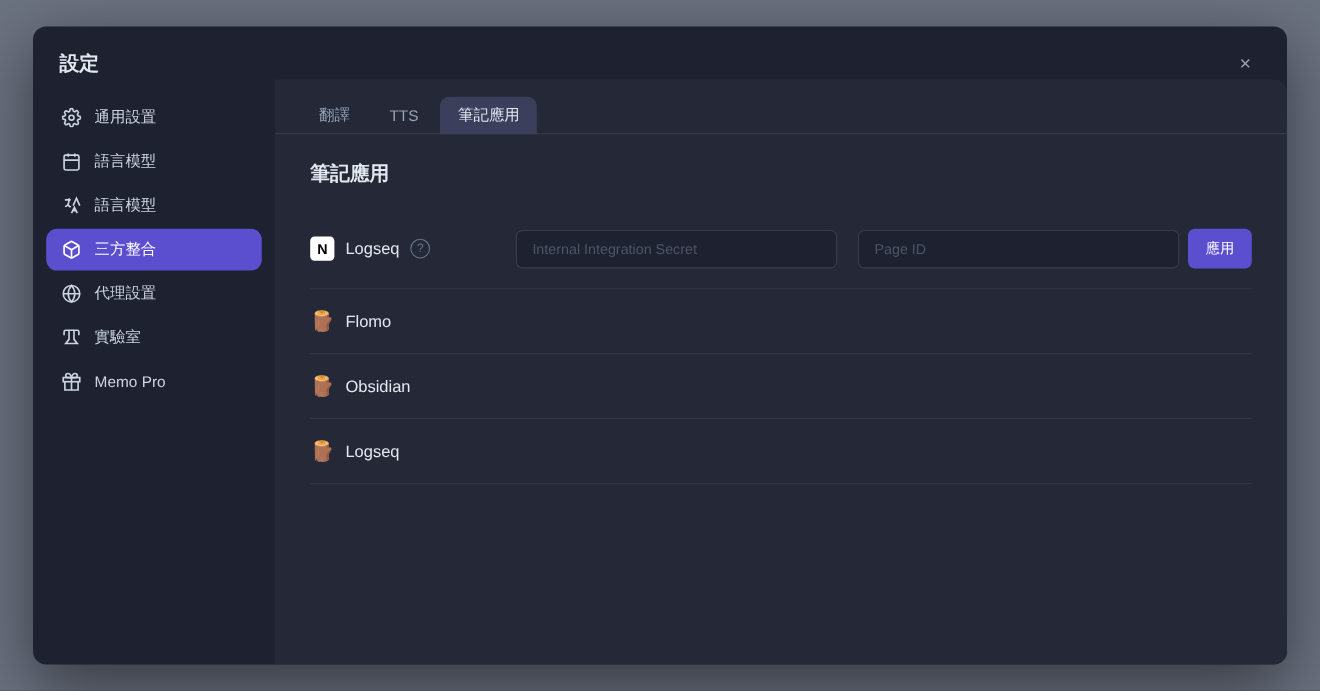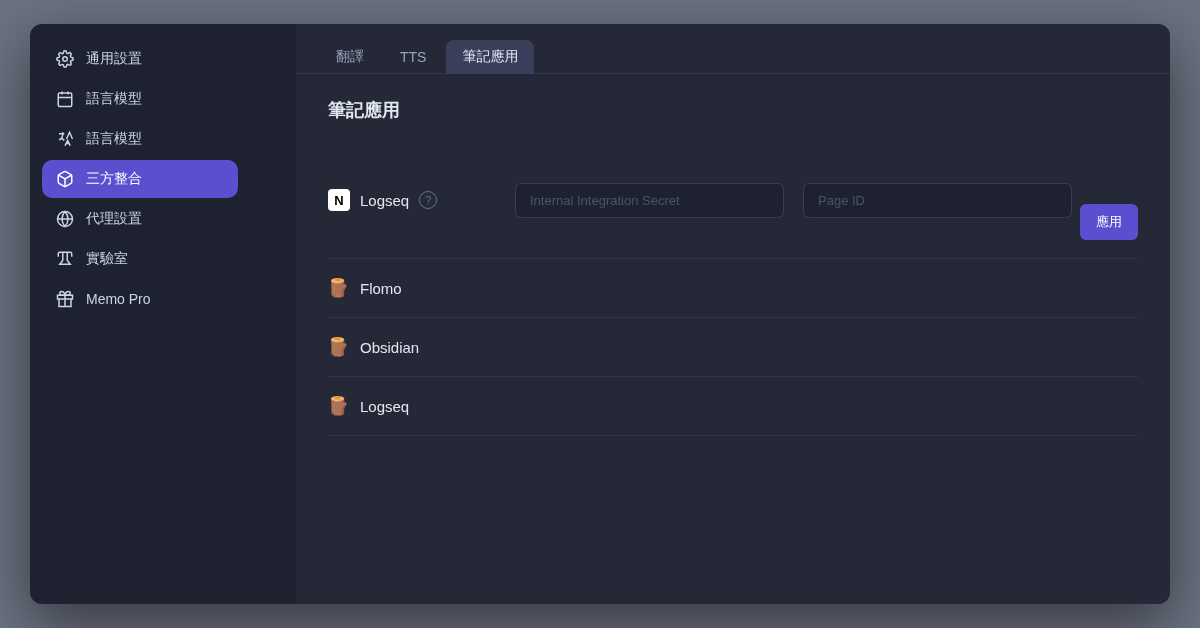--- a/index.html
+++ b/index.html
@@ -50,21 +50,20 @@
       display: flex;
       align-items: center;
       justify-content: center;
       border-radius: 4px;
     }
 
     .dialog-body {
       display: flex;
       flex: 1;
       overflow: hidden;
-      gap: 46px;
     }
 
     
     .sidebar {
       width: 220px;
       padding: 16px 12px;
       display: flex;
       flex-direction: column;
       gap: 2px;
       flex-shrink: 0;
@@ -222,27 +221,30 @@
     .apply-btn {
       background: #5b4fcf;
       color: #fff;
       border: none;
       border-radius: 6px;
       padding: 9px 16px;
       font-size: 13px;
       cursor: pointer;
       white-space: nowrap;
       flex-shrink: 0;
-      margin-top: 44px;
     }
   </style>
 </head>
 <body>
 
 <div class="dialog">
+  <div class="dialog-header">
+    <span class="dialog-title">設定</span>
+    <button class="close-btn">×</button>
+  </div>
 
   <div class="dialog-body">
 
     <div class="sidebar">
 
       <div class="sidebar-item">
         <span class="sidebar-icon">
           <svg viewBox="0 0 24 24" fill="none" stroke="currentColor" stroke-width="2" width="18" height="18">
             <circle cx="12" cy="12" r="3"></circle>
               <path d="M19.4 15a1.65 1.65 0 00.33 1.82l.06.06a2 2 0 010 2.83 2 2 0 01-2.83 0l-.06-.06a1.65 1.65 0 00-1.82-.33 1.65 1.65 0 00-1 1.51V21a2 2 0 01-4 0v-.09A1.65 1.65 0 009 19.4a1.65 1.65 0 00-1.82.33l-.06.06a2 2 0 01-2.83-2.83l.06-.06A1.65 1.65 0 004.68 15a1.65 1.65 0 00-1.51-1H3a2 2 0 010-4h.09A1.65 1.65 0 004.6 9a1.65 1.65 0 00-.33-1.82l-.06-.06a2 2 0 012.83-2.83l.06.06A1.65 1.65 0 009 4.68a1.65 1.65 0 001-1.51V3a2 2 0 014 0v.09a1.65 1.65 0 001 1.51 1.65 1.65 0 001.82-.33l.06-.06a2 2 0 012.83 2.83l-.06.06A1.65 1.65 0 0019.4 9a1.65 1.65 0 001.51 1H21a2 2 0 010 4h-.09a1.65 1.65 0 00-1.51 1z"></path>

